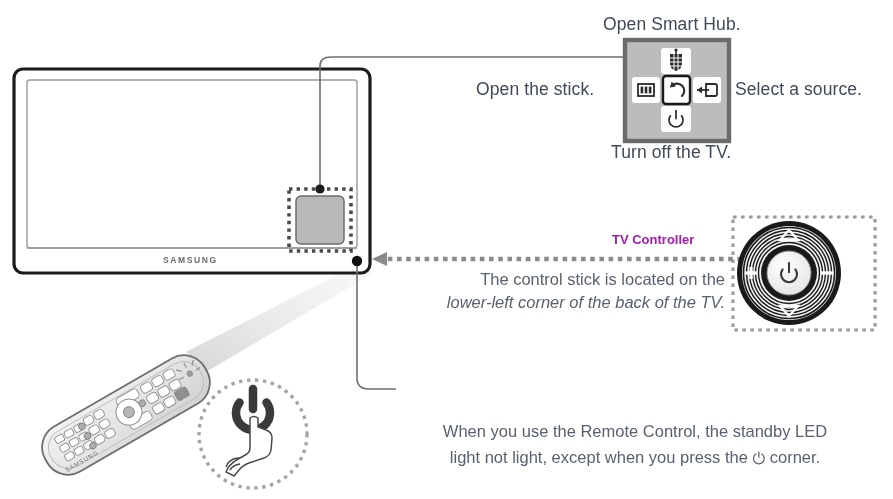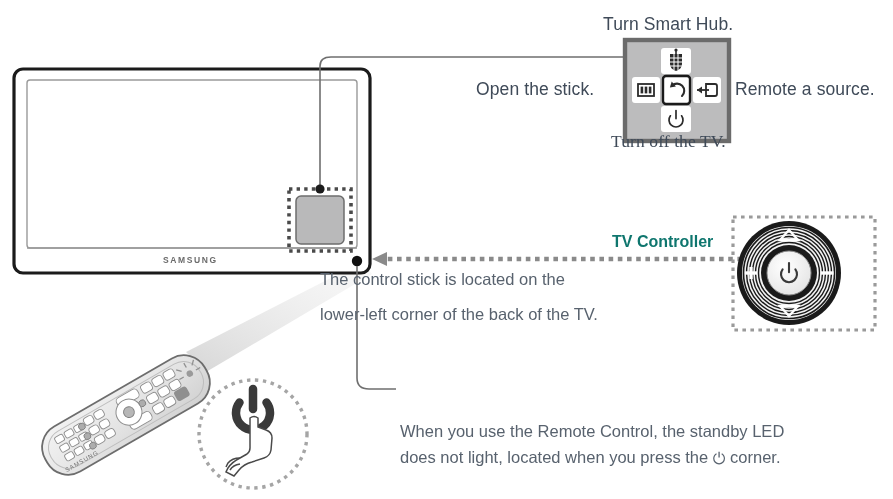--- a/index.html
+++ b/index.html
@@ -6,24 +6,24 @@
   body{
     width:893px;height:499px;position:relative;overflow:hidden;
     font-family:"Liberation Sans","DejaVu Sans",sans-serif;
     color:#3d4a57;
   }
   .stage{position:absolute;inset:0;}
   svg.art{position:absolute;left:0;top:0;width:893px;height:499px;}
 
   .lbl{position:absolute;white-space:nowrap;line-height:1.25;}
   .lbl.anno{font-size:17.5px;color:#3f4a58;letter-spacing:.1px;}
-  .lbl.bold{font-weight:bold;font-size:16px;color:#0f766e;}
+  .lbl.bold{font-weight:bold;font-size:13px;color:#a21caf;}
   .para{position:absolute;font-size:16.5px;color:#58626e;line-height:1.42;}
-  .para.right{text-align:left;}
-  .para.left{text-align:left;}
+  .para.right{text-align:right;}
+  .para.left{text-align:center;}
 
   .pw{display:inline-block;font-size:16px;line-height:1;vertical-align:-1px;}
 </style>
 </head>
 <body>
 
 <div class="stage">
 
   <svg class="art" viewBox="0 0 893 499">
     <defs>
@@ -240,36 +240,36 @@
                  L272,438 Q272,432 266,430 L258,427 L258,418
                  Q254,415 250,418 Z"></path>
         <path d="M240,458 Q232,458 228,463 L226,467" fill="none"></path>
         <path d="M240,464 Q233,465 230,470" fill="none"></path>
       </g>
     </g>
   </svg>
 
   <div class="lbl" style="left:163px;top:255px;font-size:8.5px;letter-spacing:1.6px;font-weight:bold;color:#6b6b6b;">SAMSUNG</div>
 
-  <div class="lbl anno" style="left:603px;top:14px;">Turn Smart Hub.</div>
+  <div class="lbl anno" style="left:603px;top:14px;">Open Smart Hub.</div>
 
   <div class="lbl anno" style="left:476px;top:79px;">Open the stick.</div>
 
-  <div class="lbl anno" style="left:735px;top:79px;">Remote a source.</div>
-
-  <div class="lbl anno" style="left:611px;top:131px;font-family:Liberation Serif, serif;">Turn off the TV.</div>
+  <div class="lbl anno" style="left:735px;top:79px;">Select a source.</div>
+
+  <div class="lbl anno" style="left:611px;top:142px;">Turn off the TV.</div>
 
   <div class="lbl bold" style="left:612px;top:232px;">TV Controller</div>
 
   <div class="para right" style="left:320px;top:268px;width:405px;">The control stick is located on the</div>
 
-  <div class="para right" style="left:320px;top:303px;width:405px;">lower-left corner of the back of the TV.</div>
+  <div class="para right" style="left:320px;top:291px;width:405px;font-style:italic;">lower-left corner of the back of the TV.</div>
 
 
   <div class="para left" style="left:400px;top:420px;width:470px;">When you use the Remote Control, the standby LED</div>
 
   <div class="para left" style="left:400px;top:446px;width:470px;">
-    <span>does not light, located when you press the</span>
+    <span>light not light, except when you press the</span>
     <span class="pw">⏻</span>
     <span>corner.</span>
   </div>
 
 </div>
 
 </body></html>

